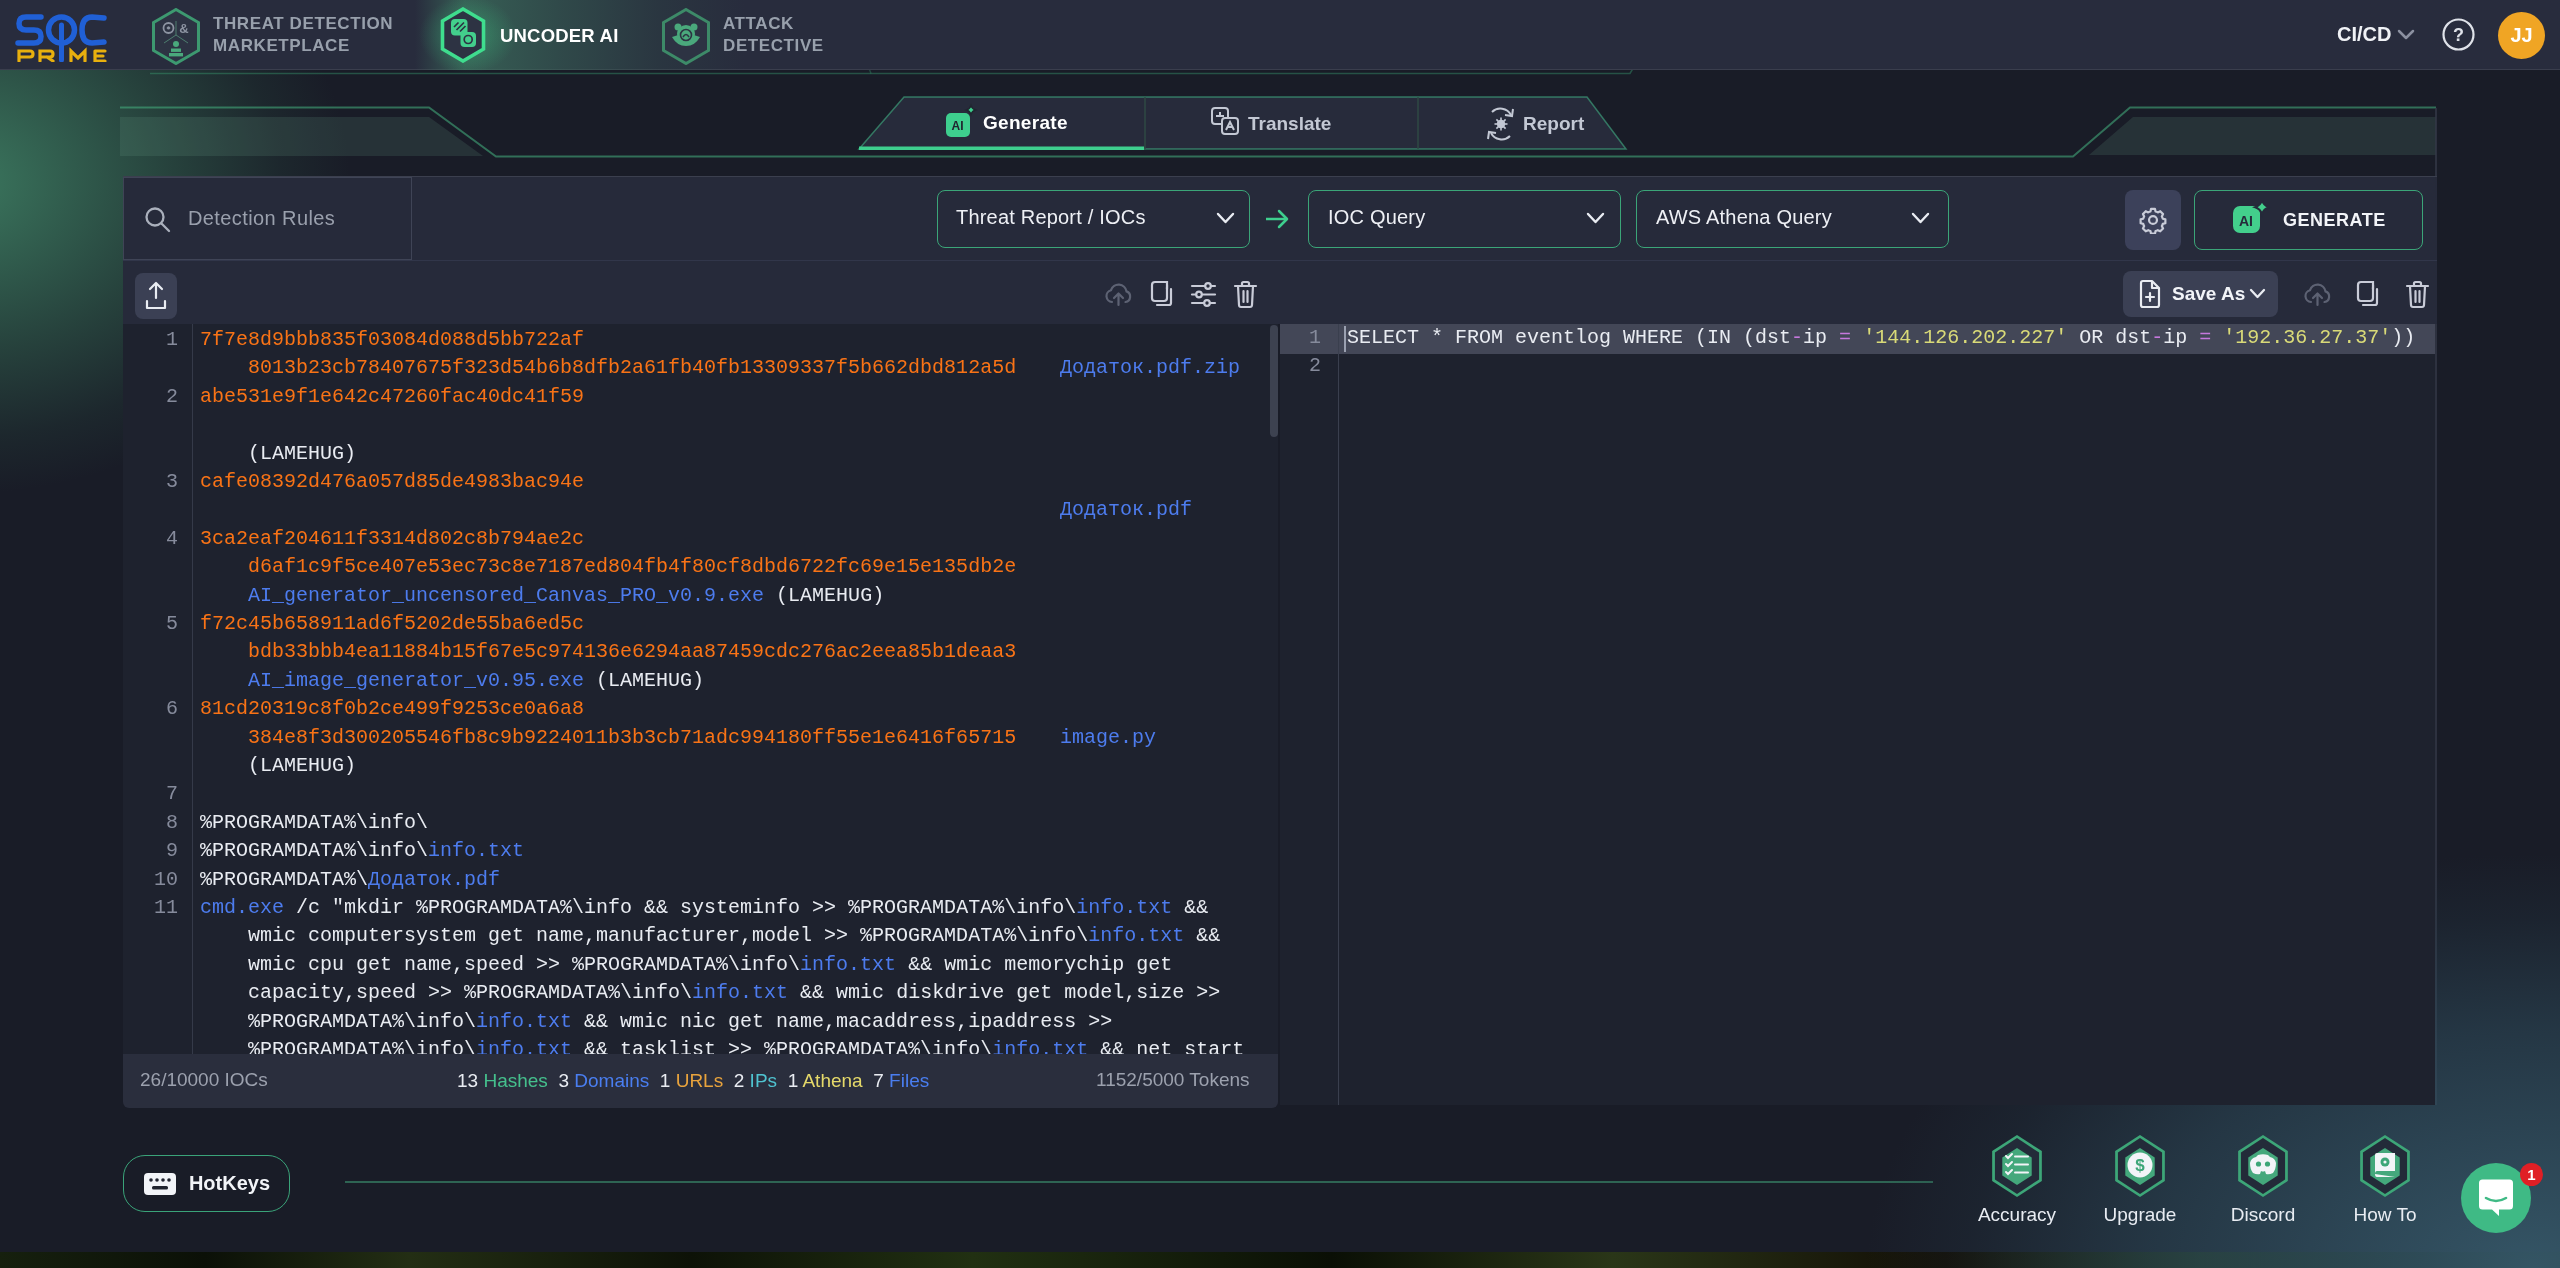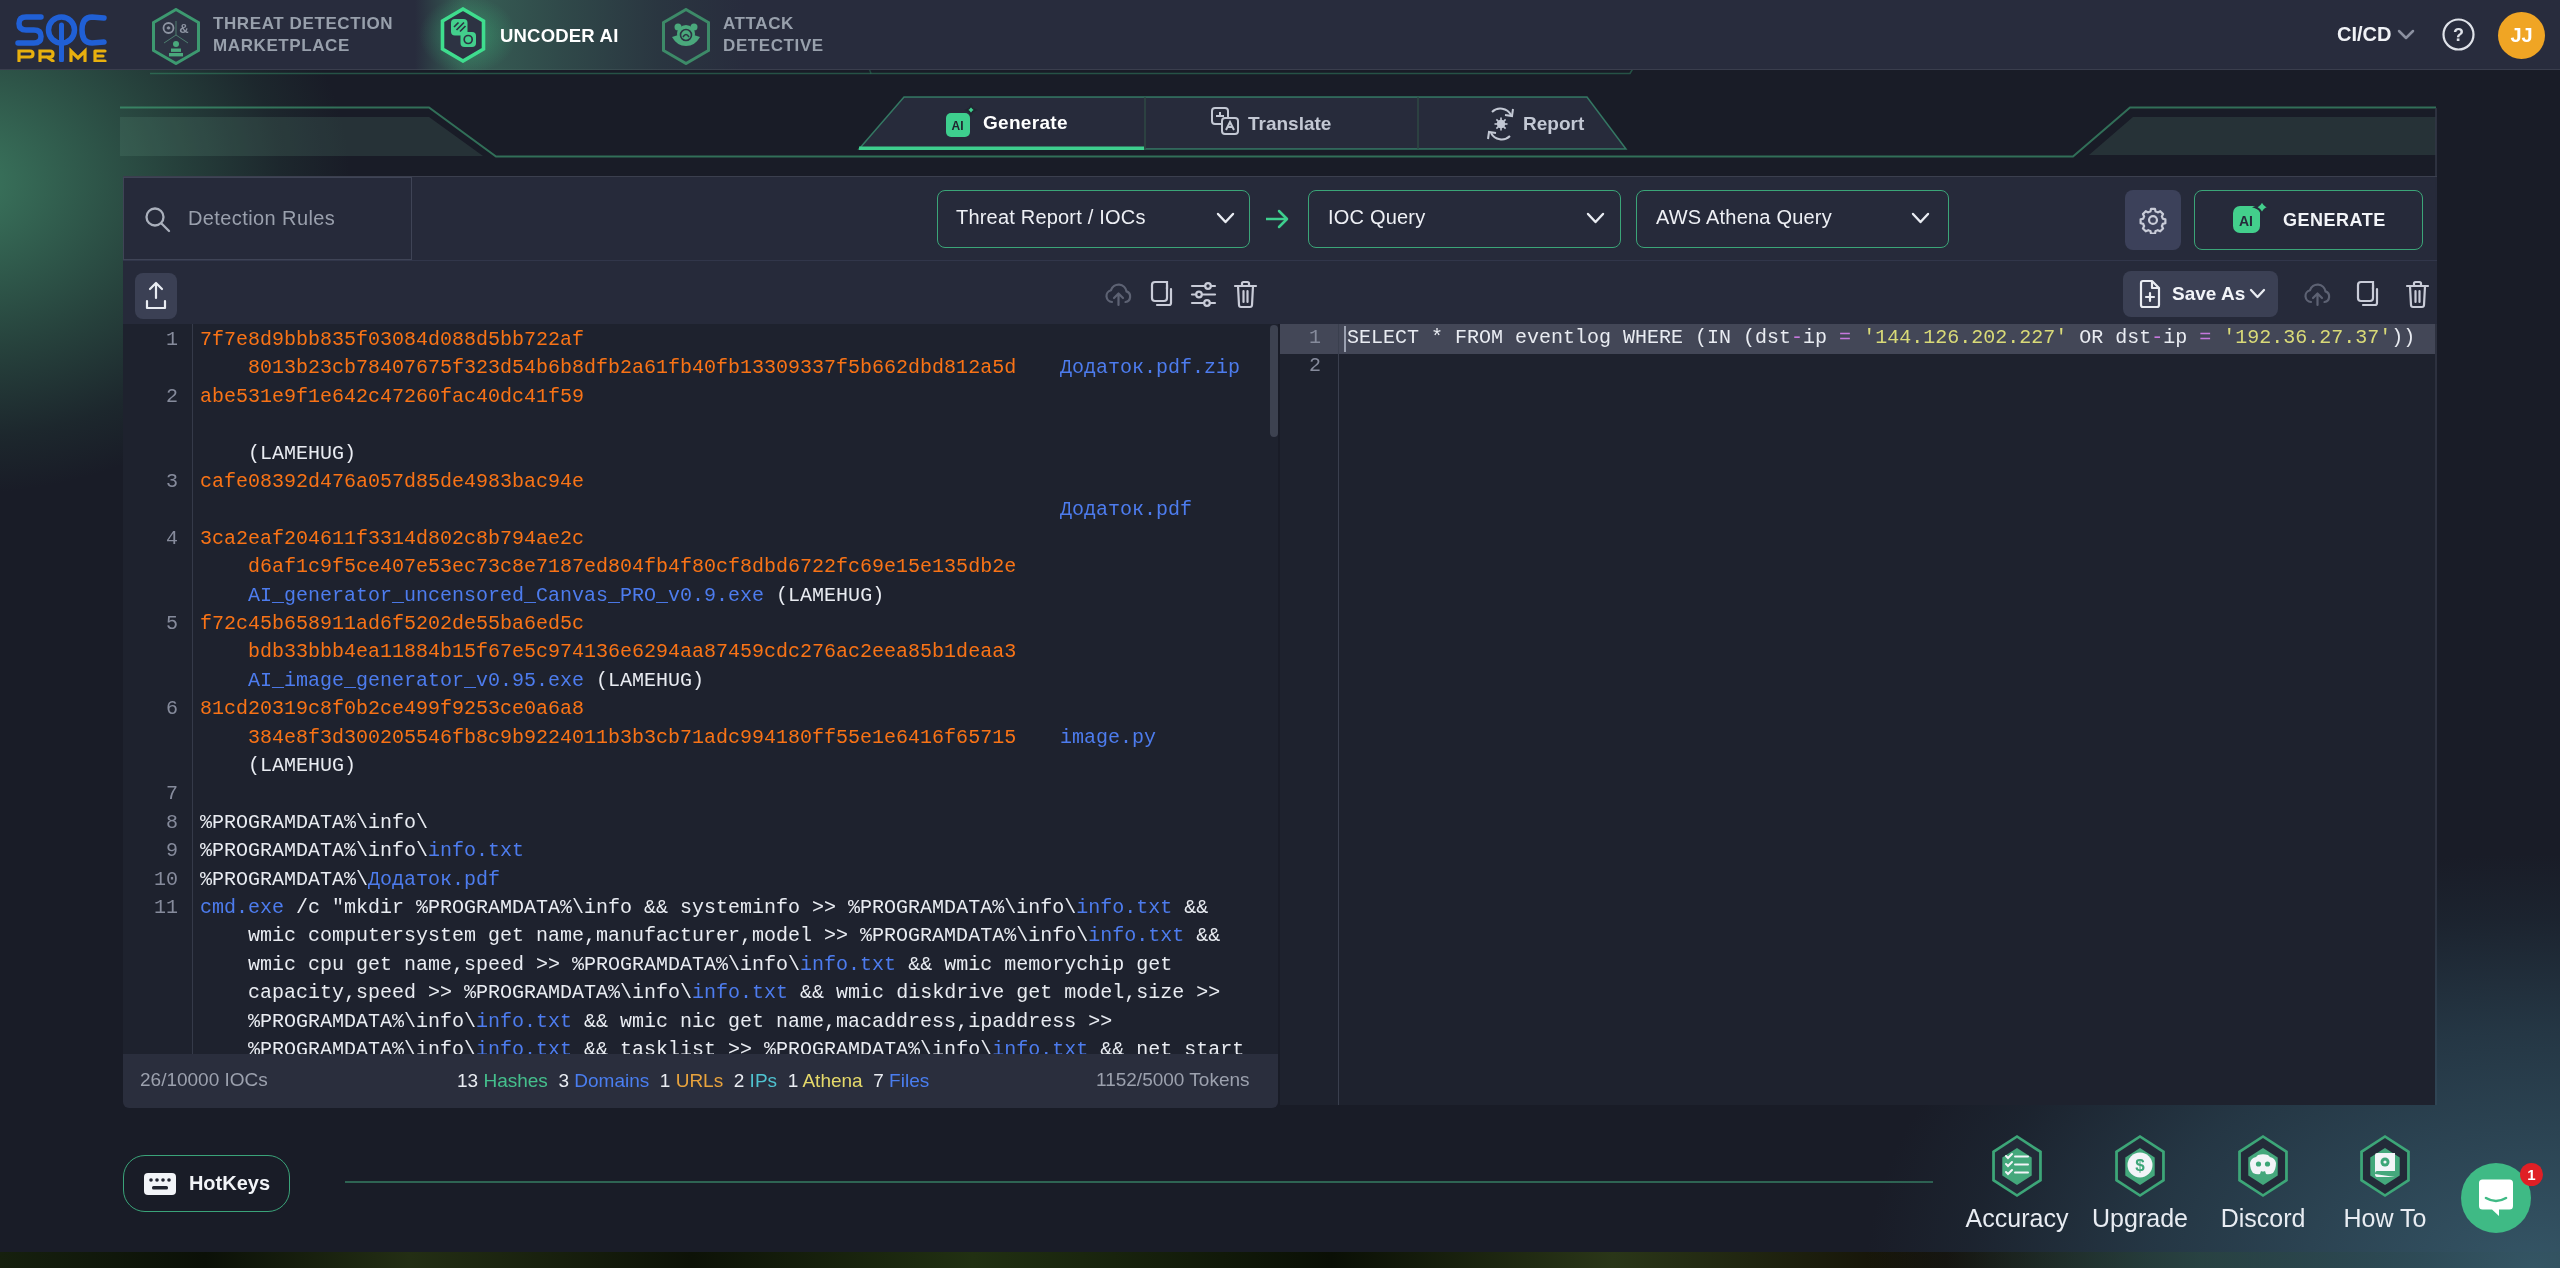--- a/index.html
+++ b/index.html
@@ -29,21 +29,21 @@
   #status { left:123px; top:1054px; width:1155px; height:54px; background:#2a2e3d; z-index:5; border-radius:0 0 6px 6px; }
   .mono { font-family:"Liberation Mono", monospace; font-size:20px; line-height:28.4px; white-space:pre; }
   .g { color:#f97316; } .b { color:#4d7cee; } .w { color:#e9ecf2;margin-top:20px; }
   .y { color:#d9da78; } .p { color:#c678dd; }
   .row { position:absolute; left:77px; height:28.4px; }
   .ln { position:absolute; width:55px; text-align:right; color:#868b9c; font-family:"Liberation Mono", monospace; font-size:20px; line-height:28.4px; }
   .fcol { position:absolute; left:860px; top:0; }
   #hotkeys { left:123px; top:1155px; width:167px; height:57px; border:1.5px solid #3aa379; border-radius:22px; z-index:4;
     display:flex; align-items:center; justify-content:center; gap:12px; color:#f2f4f8; font-size:20px; font-weight:bold; }
   .hexwrap { position:absolute; width:120px; text-align:center; z-index:4; }
-  .hexlabel { color:#e8ecf2; font-size:25px; margin-top:7px; }
+  .hexlabel { color:#e8ecf2; font-size:19px; margin-top:7px; }
   .hex { width:54px; height:62px; margin:0 auto; position:relative;
     clip-path: polygon(50% 0, 96% 26%, 96% 74%, 50% 100%, 4% 74%, 4% 26%); background:#3da678; }
   .hexin { position:absolute; left:3px; top:3px; width:48px; height:56px;
     clip-path: polygon(50% 0, 96% 26%, 96% 74%, 50% 100%, 4% 74%, 4% 26%); background:#232b39; }
   .hexcore { position:absolute; left:11px; top:13px; width:32px; height:37px;
     clip-path: polygon(50% 0, 96% 26%, 96% 74%, 50% 100%, 4% 74%, 4% 26%); background:#44a87c; }
   #chat { left:2461px; top:1163px; width:70px; height:70px; border-radius:50%; background:#3fba85; z-index:6; }
   #chatbadge { left:2520px; top:1163px; width:23px; height:23px; border-radius:50%; background:#e01f25; z-index:7;
     color:#fff; font-size:15px; font-weight:bold; text-align:center; line-height:23px; }
 </style>

